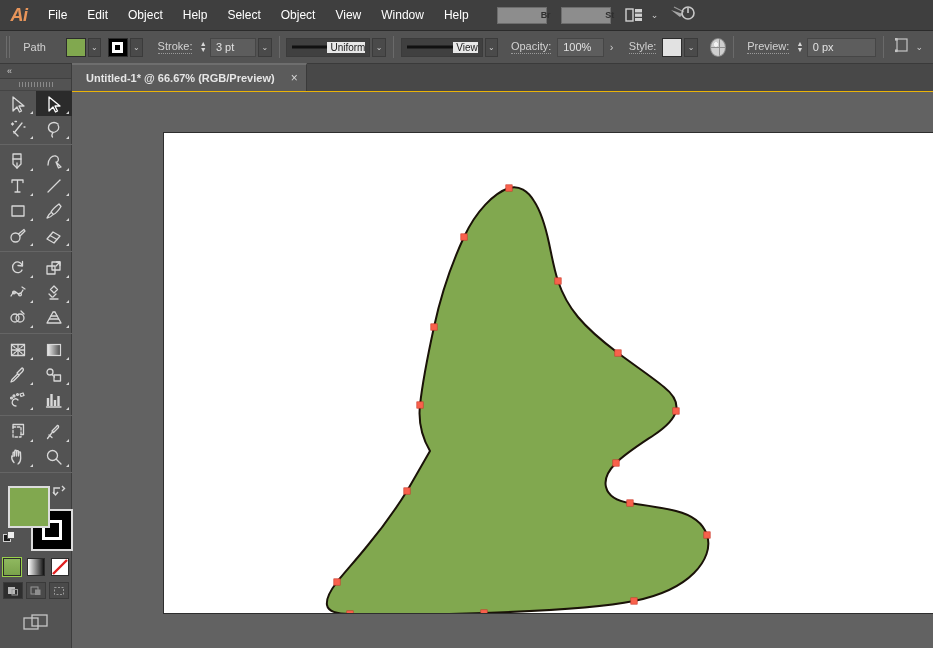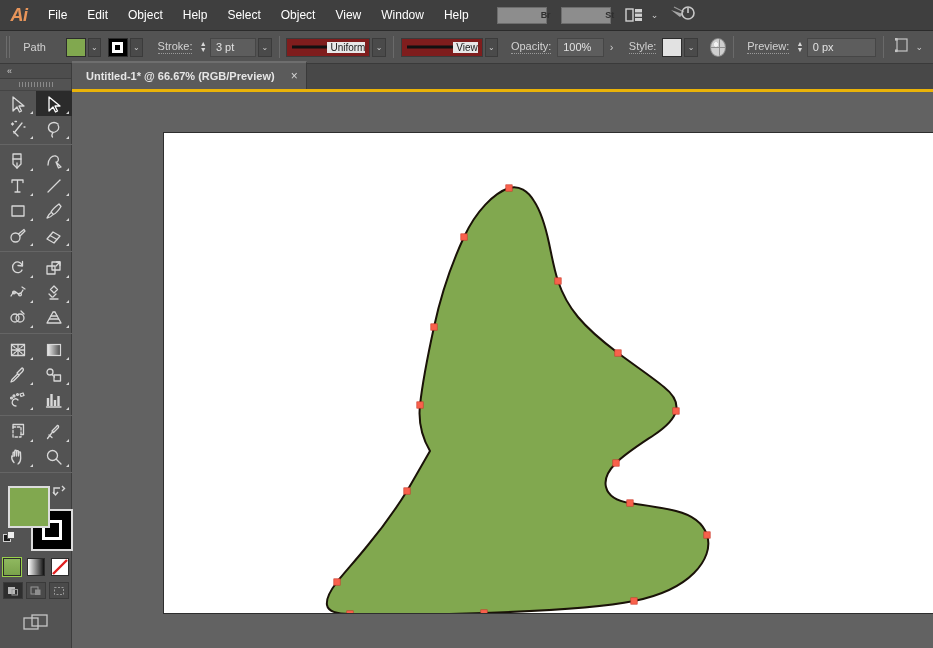--- a/index.html
+++ b/index.html
@@ -73,21 +73,21 @@
     width:11px; height:19px; display:flex; flex-direction:column;
     align-items:center; justify-content:center; color:#d8d8d8; font-size:7px;
     line-height:6px; margin-right:2px; cursor:pointer;
   }
   .num-field{
     height:19px; background:#5d5d5d; border:1px solid #464646;
     color:#e3e3e3; font-size:11px; padding:0 5px; line-height:17px;
     display:flex; align-items:center; cursor:text;
   }
   .combo{
-    height:19px; background:#7f1d1d; border:1px solid #3b3b3b;
+    height:19px; background:#404040; border:1px solid #3b3b3b;
     display:flex; align-items:center; justify-content:flex-end;
     padding:0 4px; color:#1a1a1a; font-size:10px; position:relative; cursor:pointer;
   }
   .combo .line{
     position:absolute; left:5px; top:50%; transform:translateY(-50%);
     height:3px; background:#111;
   }
   .combo .cname{ position:relative; z-index:2; background:#e8e8e8; padding-left:3px; }
   .sep{
     width:1px; height:22px; background:#6a6a6a; margin:0 7px;
@@ -107,21 +107,21 @@
     content:""; position:absolute; left:0; top:8px; width:100%; height:1px; background:#8e8e8e;
   }
   .globe:after{
     content:""; position:absolute; left:8px; top:0; width:1px; height:100%; background:#8e8e8e;
   }
   .transform-ic{ margin-left:4px; opacity:.9; cursor:pointer; }
 
   
   #tabbar{
     position:absolute; left:72px; top:64px; width:861px; height:28px;
-    background:#484848; border-bottom:3px solid #eab308;
+    background:#484848; border-bottom:1px solid #eab308;
     display:flex; align-items:flex-end;
   }
   #doc-tab{
     height:28px; background:#5b5b5b; display:flex; align-items:center;
     padding:0 8px 0 14px; border-right:1px solid #3a3a3a;
     border-top:2px solid #6e6e6e; cursor:pointer;
   }
   #doc-tab .ttl{ color:#e6e6e6; font-size:11px; font-weight:bold; white-space:nowrap; }
   #doc-tab .xbtn{ color:#d6d6d6; font-size:12px; margin-left:16px; cursor:pointer; }
 

